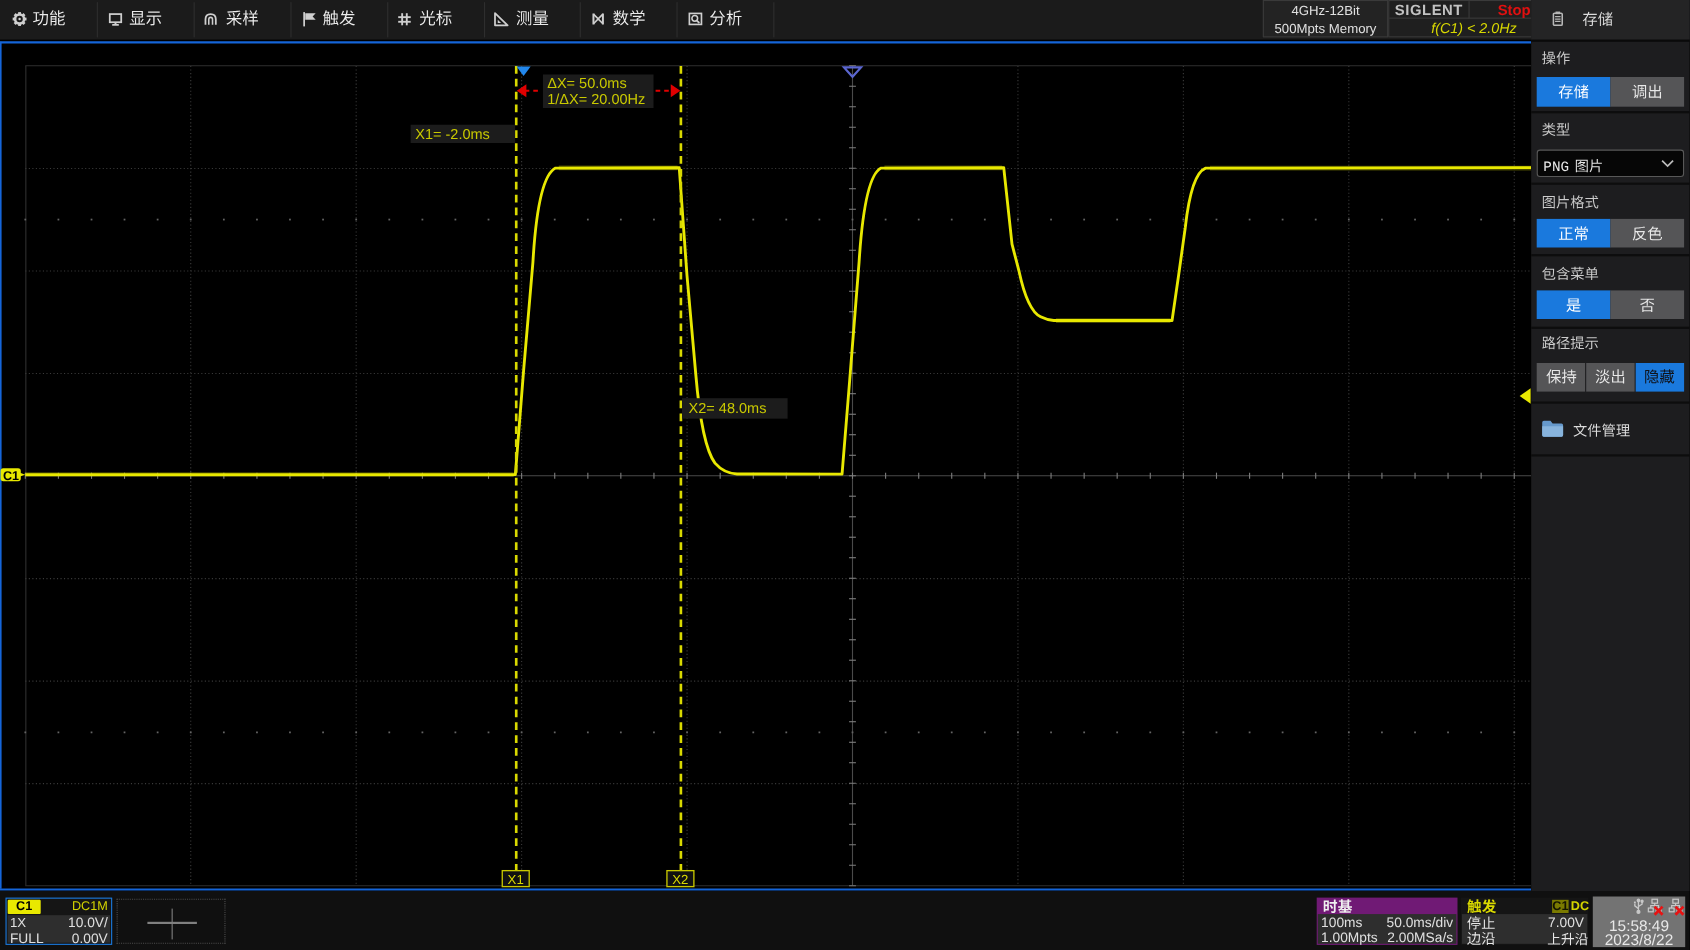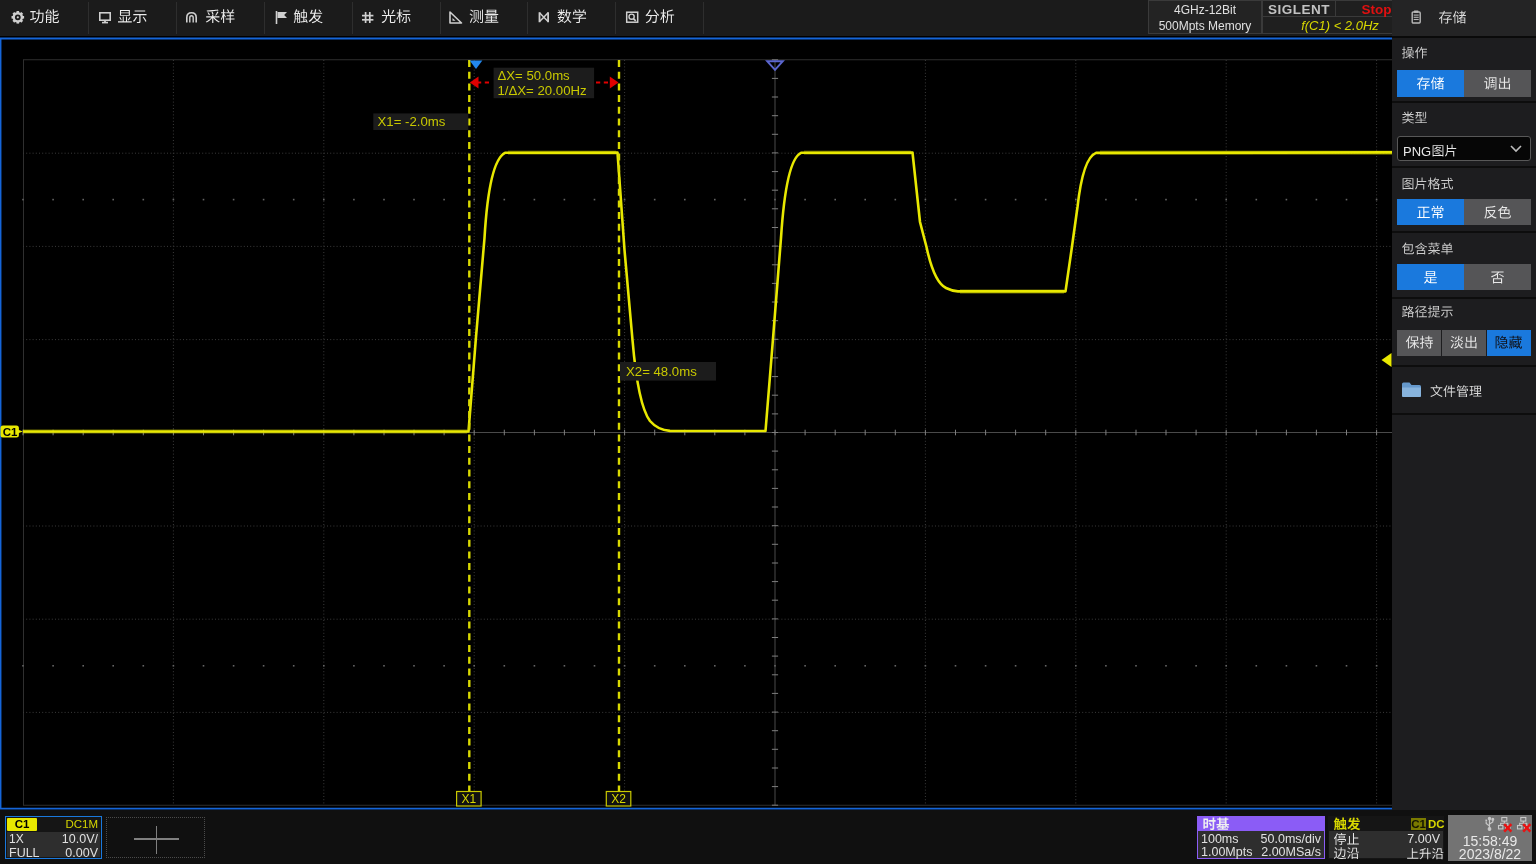--- a/index.html
+++ b/index.html
@@ -1,18 +1,18 @@
 <!DOCTYPE html>
 <html><head><meta charset="utf-8">
 <style>
 html,body{margin:0;padding:0;background:#000;width:1536px;height:864px;overflow:hidden;
 font-family:"Liberation Sans",sans-serif;}
 *{box-sizing:border-box;}
 #topbar{position:absolute;left:0;top:0;width:1392px;height:36px;background:#1b1b1b;z-index:10;}
-#panel{position:absolute;left:1392px;top:0;width:144px;height:810px;background:#1d1d1f;z-index:20;}
+#panel{position:absolute;left:1392px;top:0;width:144px;height:810px;background:#1d1d1f;z-index:20;font-family:Liberation Mono, monospace;}
 #botbar{position:absolute;left:0;top:810px;width:1536px;height:54px;background:#101010;z-index:20;}
 #plotsvg{position:absolute;left:0;top:36px;z-index:5;}
 .sep{position:absolute;width:1px;top:2px;height:32px;background:#2e2e2e;}
 .tbox{position:absolute;border:1px solid #3a3a3a;background:#222;}
 .pbtn{position:absolute;background:#555557;}
 .pbtn.blue{background:#1a79dd;}
 .psep{position:absolute;left:0;width:144px;height:2px;background:#0d0d0d;}
 txt{position:absolute;white-space:pre;}
 #plotsvg text{font-family:"Liberation Sans",sans-serif;}
 </style></head>
@@ -346,21 +346,21 @@
 <div style="position:absolute;right:3px;top:15px;color:#e0e0e0;font-size:12.5px;">10.0V/</div>
 <div style="position:absolute;left:3px;top:29px;color:#e0e0e0;font-size:12.5px;">FULL</div>
 <div style="position:absolute;right:3px;top:29px;color:#e0e0e0;font-size:12.5px;">0.00V</div>
 </div>
 
 <div style="position:absolute;left:106px;top:7px;width:99px;height:41px;border:1px dotted #4b4b4b;">
 <div style="position:absolute;left:27px;top:20px;width:45px;height:1.5px;background:#808080;"></div>
 <div style="position:absolute;left:48.5px;top:8px;width:1.5px;height:28px;background:#808080;"></div>
 </div>
 
-<div style="position:absolute;left:1197px;top:6px;width:128px;height:43px;background:#8b5cf6;">
+<div style="position:absolute;left:1197px;top:6px;width:128px;height:43px;background:#701a75;">
 <div style="position:absolute;left:1px;top:14.5px;right:1px;bottom:1px;background:#2e2e2e;"></div>
 <div style="position:absolute;left:4px;top:15.5px;color:#e0e0e0;font-size:12.5px;">100ms</div>
 <div style="position:absolute;right:4px;top:15.5px;color:#e0e0e0;font-size:12.5px;">50.0ms/div</div>
 <div style="position:absolute;left:4px;top:29px;color:#e0e0e0;font-size:12.5px;">1.00Mpts</div>
 <div style="position:absolute;right:4px;top:29px;color:#e0e0e0;font-size:12.5px;">2.00MSa/s</div>
 </div>
 
 <div style="position:absolute;left:1328px;top:6px;width:116px;height:43px;background:#151515;">
 <div style="position:absolute;left:83px;top:1.5px;width:15px;background:#7a7a00;color:#151500;font-size:11.5px;font-weight:bold;text-align:center;">C1</div>
 <div style="position:absolute;left:100px;top:1.5px;color:#d4d400;font-size:11.5px;font-weight:bold;">DC</div>

